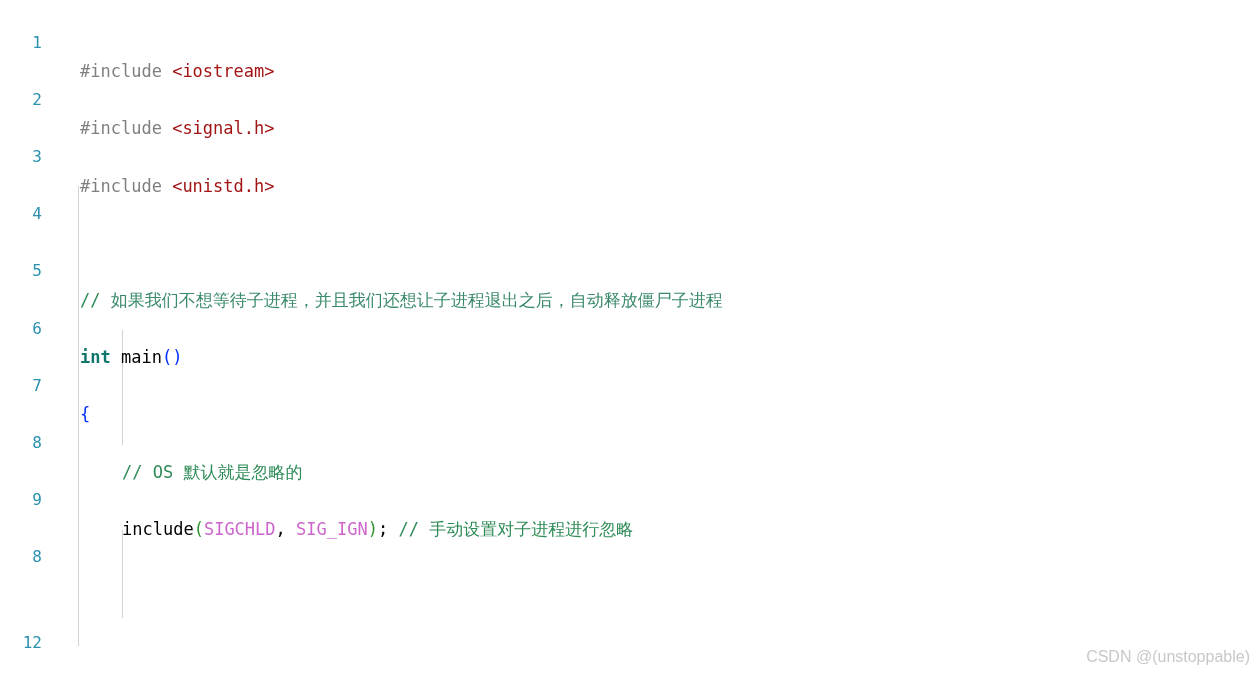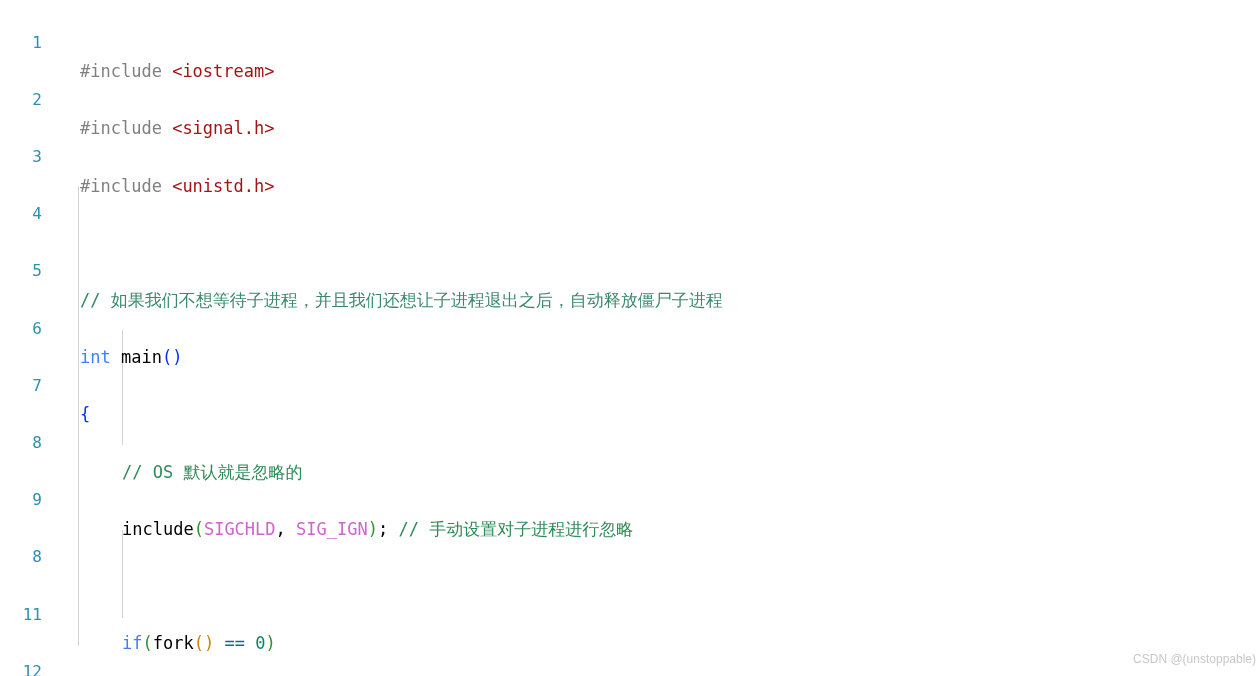--- a/index.html
+++ b/index.html
@@ -52,36 +52,36 @@
   }
   
   .guide {
     position: absolute;
     width: 1px;
     background: #d3d3d3;
   }
   
   .t-pre     { color: #808080; }
   .t-str     { color: #a31515; }
-  .t-kw      { color: #3b82f6; }
+  .t-kw      { color: #0f766e; font-weight: bold; }
   .t-cmt     { color: #2e8b57; }
   .t-cmt-cjk { color: #3a8a6a; }
   .t-macro   { color: #cc66cc; margin-top: 41px; }
   .t-num     { color: #098658; }
   .t-plain   { color: #000000; margin-top: 24px; }
   .t-op      { color: #0d6e8c; }
   .b1        { color: #0431fa; }
   .b2        { color: #319331; }
   .b3        { color: #c8860a; }
   .watermark {
     position: absolute;
-    right: 2px;
+    right: 8px;
     bottom: 10px;
     color: #c8c8c8;
-    font-size: 12px;
+    font-size: 16px;
     font-family: "Liberation Sans", sans-serif;
     user-select: none;
   }
 </style>
 </head>
 <body>
 
 <div id="editor">
 
   <div class="guide" style="left:78px; top:186px; height:460px;"></div>
@@ -133,24 +133,20 @@
     <div class="line" style="top:228.8px;">
       <span class="lineno">9</span>
       <span class="linecontent" style="left:122px;"><span class="t-plain">include</span><span class="b2">(</span><span class="t-macro">SIGCHLD</span><span class="t-plain">, </span><span class="t-macro">SIG_IGN</span><span class="b2">)</span><span class="t-plain">;</span><span> </span><span class="t-cmt">// 手动设置对子进程进行忽略</span></span>
     </div>
 
     <div class="line" style="top:257.4px;">
       <span class="lineno">8</span>
       <span class="linecontent"></span>
     </div>
 
-    <div class="line" style="top:286px;">
-      <span class="lineno">11</span>
-      <span class="linecontent" style="left:122px;"><span class="t-kw">if</span><span class="b2">(</span><span class="t-plain">fork</span><span class="b3">()</span><span class="t-op"> == </span><span class="t-num">0</span><span class="b2">)</span></span>
-    </div>
 
     <div class="line" style="top:314.6px;">
       <span class="lineno">12</span>
       
     </div>
 
   </div>
 
   <div class="watermark">CSDN @(unstoppable)</div>
 

